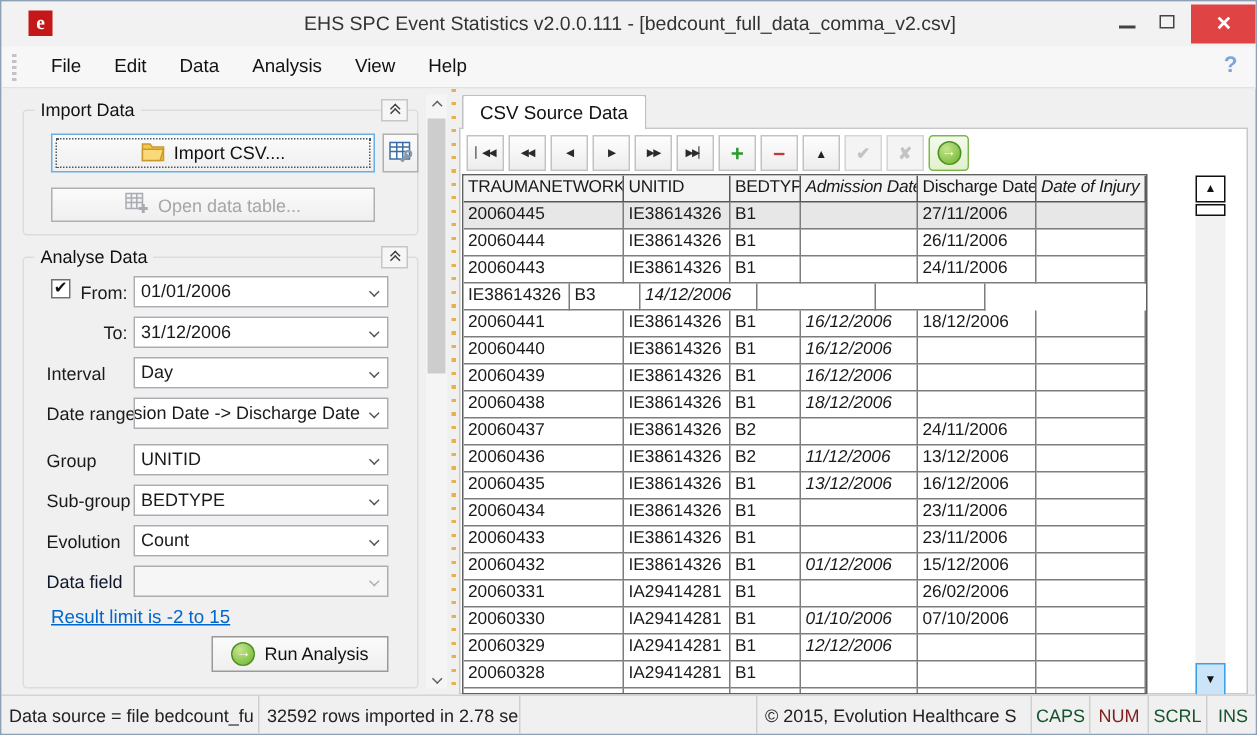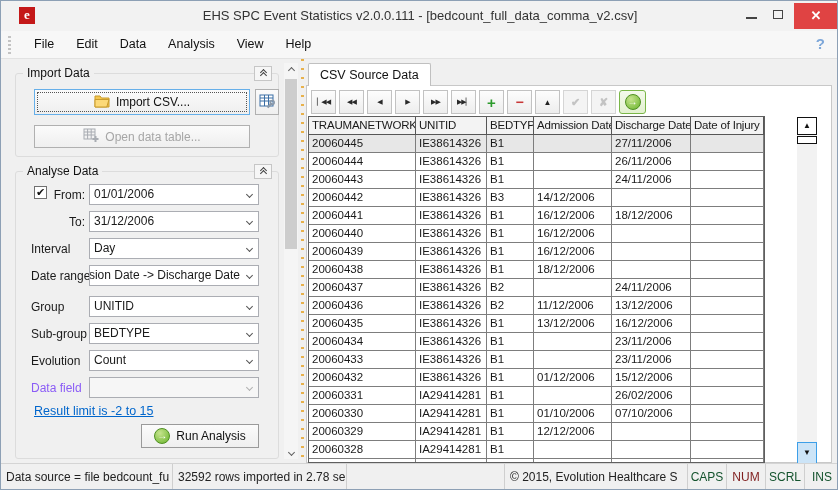--- a/index.html
+++ b/index.html
@@ -47,21 +47,21 @@
 
   .btn { border:1px solid #b0b0b0; background:linear-gradient(#fbfbfb,#efefef); font-size:12px;
          display:flex; align-items:center; justify-content:center; gap:6px; color:#111; }
   .btn-import-csv { position:absolute; left:33px; top:30px; width:216px; height:26px;
                     border:1px solid #66afe9; outline:1px dotted #555; outline-offset:-4px; }
   .btn-csv-opts { position:absolute; left:254px; top:30px; width:24px; height:26px; }
   .btn-open-table { position:absolute; left:33px; top:66px; width:216px; height:23px; color:#a6a6a6; }
 
   .fieldlabel { position:absolute; font-size:12px; color:#1a1a1a; }
   .fieldlabel.right { width:40px; text-align:right; }
-  .fieldlabel.dis { color:#8b5cf6; }
+  .fieldlabel.dis { color:#0f172a; }
   .combo { position:absolute; left:88px; width:170px; height:21px; background:#fff;
            border:1px solid #abadb3; font-size:12px; line-height:19px; padding:0 18px 0 4px;
            overflow:hidden; white-space:nowrap; display:flex; justify-content:flex-start; }
   .combo.clip-left { justify-content:flex-end; }
   .combo.dis { background:#f6f6f6; }
   .combo .chv { position:absolute; right:6px; top:7px; }
   .chv { display:inline-block; width:5px; height:5px; border-right:1.6px solid #555;
          border-bottom:1.6px solid #555; transform:rotate(45deg); }
   .chv.up { transform:rotate(-135deg); }
   .chv.gray { border-color:#b0b0b0; }
@@ -105,21 +105,21 @@
 
   
   .grid { position:absolute; left:1px; top:30px; width:457px; height:347px; border:1px solid #5f5f5f;
           background:#fff; overflow:hidden; }
   .grid-row { display:flex; height:18px; }
   .grid-row.header { background:#f3f3f3; }
   .grid-row.selected { background:#e7e7e7; }
   .cell { height:18px; border-right:1px solid #7d7d7d; border-bottom:1px solid #7d7d7d;
           font-size:11.5px; line-height:17px; padding-left:3px; overflow:hidden; white-space:nowrap; }
   .header .cell { border-right:1px solid #565656; border-bottom:1px solid #565656; letter-spacing:-0.2px; }
-  .c0 { width:107px; } .c1 { width:71px; } .c2 { width:47px; } .c3 { width:78px; } .c4 { width:79px; } .c5 { width:73px; }
+  .c0 { width:107px; } .c1 { width:71px; } .c2 { width:47px; } .c3 { width:78px;font-style:italic; } .c4 { width:79px; } .c5 { width:73px;font-style:italic; }
   .grid-row.ghost .cell { border-bottom:none; }
 
   
   .g-scroll { position:absolute; left:490px; top:31px; width:20px; height:347px;
               background:#f2f2f2; }
   .g-up { position:absolute; left:0; top:0; width:20px; height:18px; background:#fff; border:1px solid #111;
           font-size:8px; text-align:center; line-height:16px; color:#111; }
   .g-thumb { position:absolute; left:0; top:19px; width:20px; height:8px; background:#fff; border:1px solid #111; }
   .g-down { position:absolute; left:0; bottom:0; width:20px; height:22px; background:#cce4f7; border:1px solid #3d9fe8;
             font-size:8px; text-align:center; line-height:20px; color:#111; }
@@ -354,21 +354,20 @@
             <div class="grid-row">
               <div class="cell c0">20060443</div>
               <div class="cell c1">IE38614326</div>
               <div class="cell c2">B1</div>
               <div class="cell c3"></div>
               <div class="cell c4">24/11/2006</div>
               <div class="cell c5"></div>
             </div>
 
             <div class="grid-row">
-              <div class="cell c0">20060442</div>
               <div class="cell c1">IE38614326</div>
               <div class="cell c2">B3</div>
               <div class="cell c3">14/12/2006</div>
               <div class="cell c4"></div>
               <div class="cell c5"></div>
             </div>
 
             <div class="grid-row">
               <div class="cell c0">20060441</div>
               <div class="cell c1">IE38614326</div>

